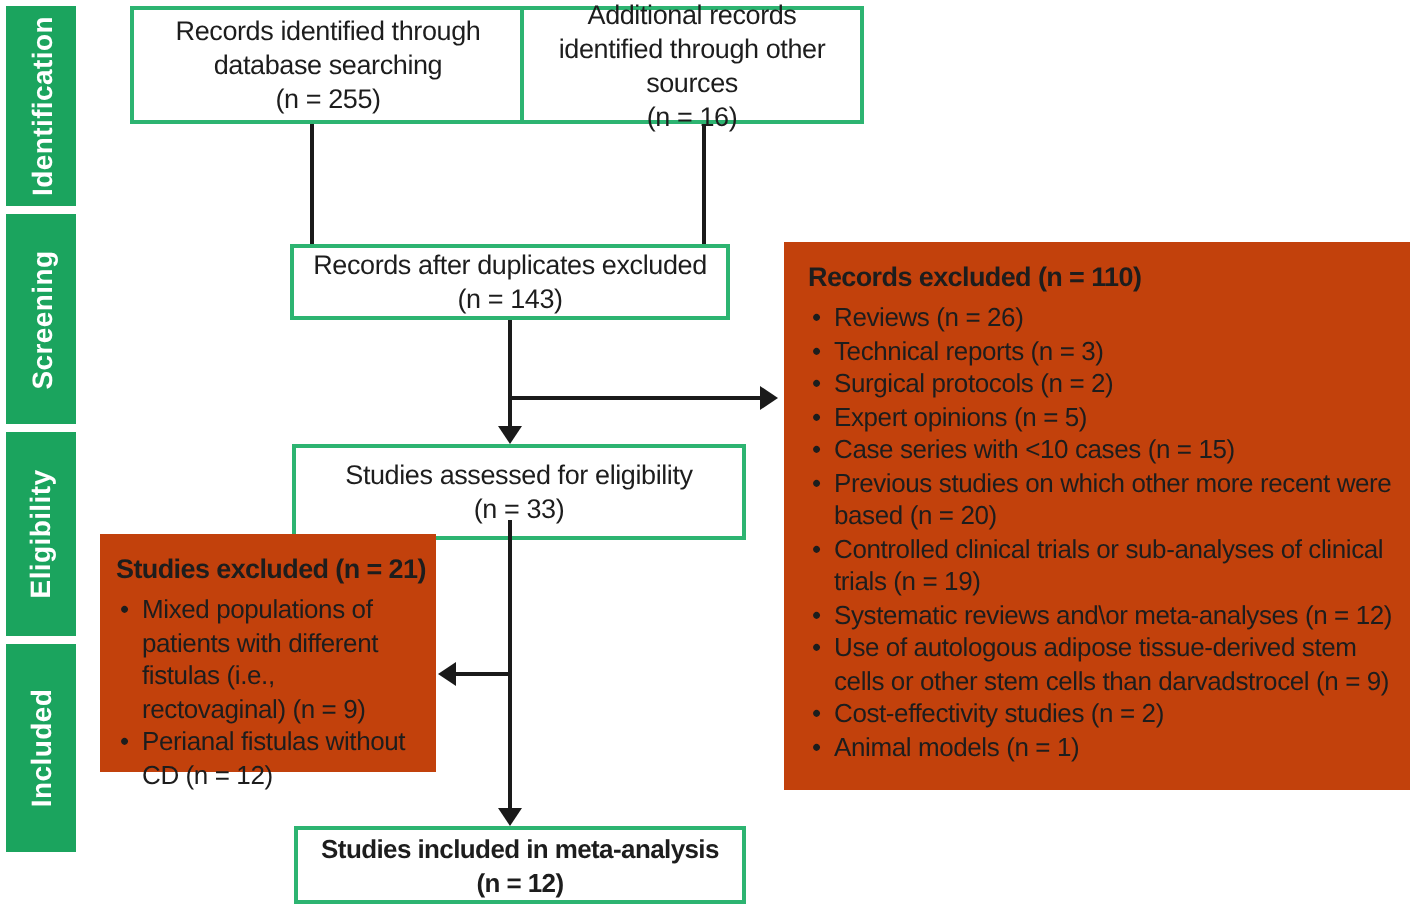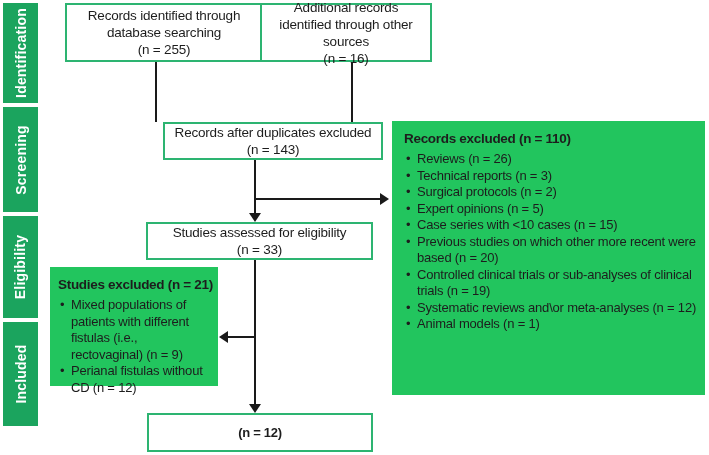--- a/index.html
+++ b/index.html
@@ -23,26 +23,26 @@
 
   
   .fbox{
     position:absolute;box-sizing:border-box;background:#fff;
     border:2px solid #2db471;display:flex;flex-direction:column;
     align-items:center;justify-content:center;text-align:center;
     font-size:13.5px;line-height:17px;letter-spacing:-.2px;padding:2px 4px;
   }
   #box-db{left:65px;top:3px;width:198px;height:59px;}
   #box-other{left:260px;top:3px;width:172px;height:59px;}
-  #box-dup{left:145px;top:122px;width:220px;height:38px;margin-left:18px;}
-  #box-elig{left:146px;top:222px;width:227px;height:38px;}
+  #box-dup{left:145px;top:122px;width:220px;height:38px;}
+  #box-elig{left:146px;top:222px;width:227px;height:48px;}
   #box-incl{left:147px;top:413px;width:226px;height:39px;font-weight:bold;font-size:13px;letter-spacing:-.3px;}
 
   
-  .panel{position:absolute;box-sizing:border-box;background:#22c55e;}
+  .panel{position:absolute;box-sizing:border-box;background:#c2410c;}
   #panel-right{left:392px;top:121px;width:313px;height:274px;padding:9px 6px 9px 12px;}
   #panel-left{left:50px;top:267px;width:168px;height:119px;padding:9px 6px 9px 8px;}
   .panel-title{font-weight:bold;font-size:13.5px;line-height:18px;letter-spacing:-.3px;white-space:nowrap;margin:0 0 3px 0;}
   .panel ul{list-style:none;margin:0;padding:0;}
   .panel li{
     position:relative;font-size:13px;line-height:16.5px;letter-spacing:-.2px;
     padding-left:13px;margin:0;
   }
   .panel li::before{content:"\2022";position:absolute;left:2px;}
 
@@ -93,34 +93,37 @@
   </div>
   <div class="fbox" id="box-dup">
     <div>Records after duplicates excluded</div>
     <div>(n = 143)</div>
   </div>
   <div class="fbox" id="box-elig">
     <div>Studies assessed for eligibility</div>
     <div>(n = 33)</div>
   </div>
   <div class="fbox" id="box-incl">
+    <div>Studies included in meta-analysis</div>
     <div>(n = 12)</div>
   </div>
 
   <div class="panel" id="panel-right">
     <div class="panel-title">Records excluded (n = 110)</div>
     <ul>
       <li>Reviews (n = 26)</li>
       <li>Technical reports (n = 3)</li>
       <li>Surgical protocols (n = 2)</li>
       <li>Expert opinions (n = 5)</li>
       <li>Case series with &lt;10 cases (n = 15)</li>
       <li>Previous studies on which other more recent were based (n = 20)</li>
       <li>Controlled clinical trials or sub-analyses of clinical trials (n = 19)</li>
       <li>Systematic reviews and\or meta-analyses (n = 12)</li>
+      <li>Use of autologous adipose tissue-derived stem cells or other stem cells than darvadstrocel (n = 9)</li>
+      <li>Cost-effectivity studies (n = 2)</li>
       <li>Animal models (n = 1)</li>
     </ul>
   </div>
 
   <div class="panel" id="panel-left">
     <div class="panel-title">Studies excluded (n = 21)</div>
     <ul>
       <li>Mixed populations of patients with different fistulas (i.e., rectovaginal) (n = 9)</li>
       <li>Perianal fistulas without CD (n = 12)</li>
     </ul>

